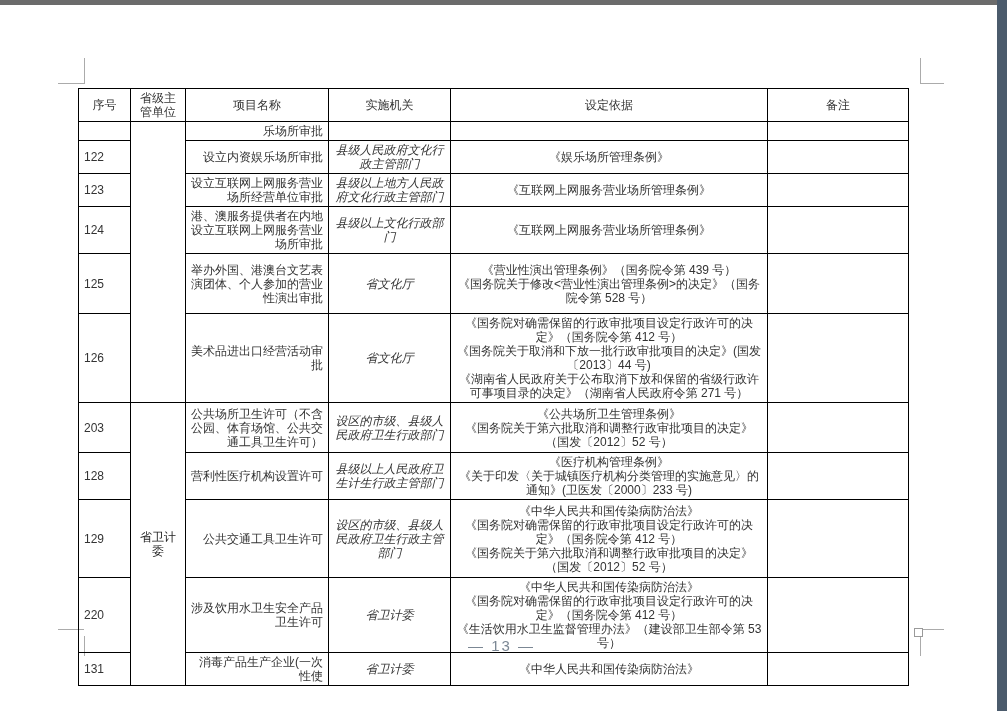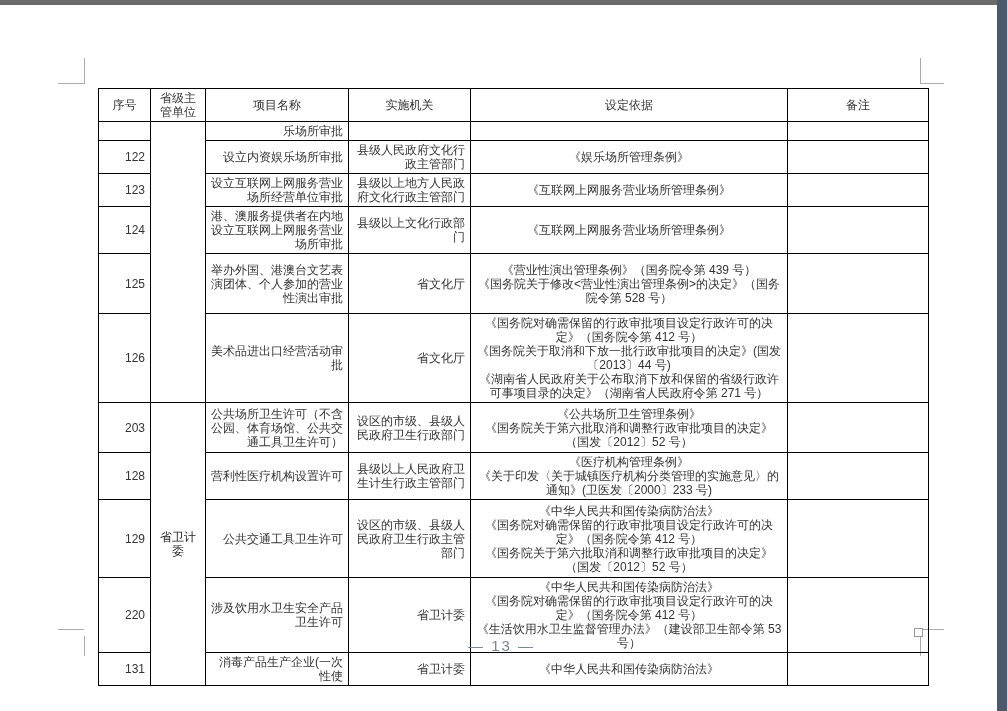--- a/index.html
+++ b/index.html
@@ -10,37 +10,37 @@
     color:#333333;
   }
   .top-band{position:absolute;left:0;top:0;width:1007px;height:5px;background:#6b6b6b;}
   .right-band{position:absolute;left:997px;top:0;width:10px;height:711px;background:#4b5b6c;}
 
   
   .mark{position:absolute;background:#ababab;}
 
   
   table.doc{
-    position:absolute;left:98px;top:88px;width:830px;
+    position:absolute;left:78px;top:88px;width:830px;
     border-collapse:collapse;table-layout:fixed;
     font-size:12px;
   }
   table.doc td,table.doc th{
     border:1px solid #000;
     padding:2px 5px;
     vertical-align:middle;
     font-weight:normal;
     overflow:hidden;
     line-height:14px;
   }
   th.hd{text-align:center;line-height:14px;}
-  td.c-seq{text-align:right;}
+  td.c-seq{text-align:left;}
   td.c-unit{text-align:center;font-weight:bold;color:#222;}
   td.c-name{text-align:right;}
-  td.c-agency{text-align:right;}
+  td.c-agency{text-align:center;font-style:italic;}
   td.c-basis{text-align:center;white-space:pre-line;line-height:13.5px;padding:2px 4px;}
   td.c-note{}
 
   .footer-page{
     position:absolute;left:83px;top:637px;width:837px;
     text-align:center;font-size:15px;color:#7b8794;letter-spacing:2px;
   }
 
   .table-handle{
     position:absolute;left:914px;top:628px;width:7px;height:7px;

